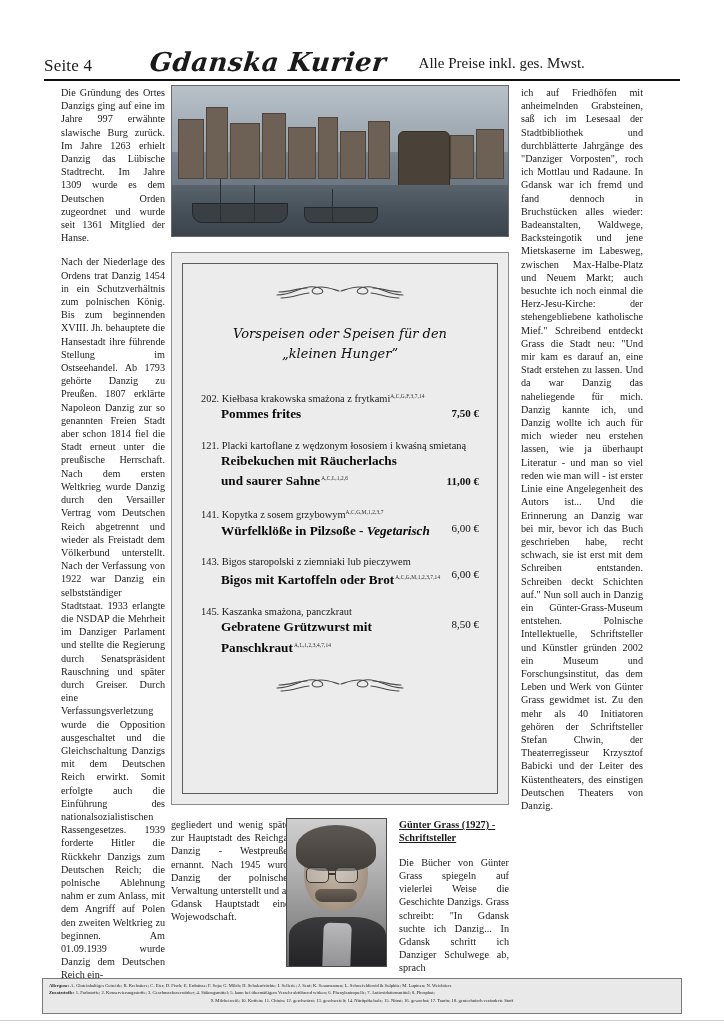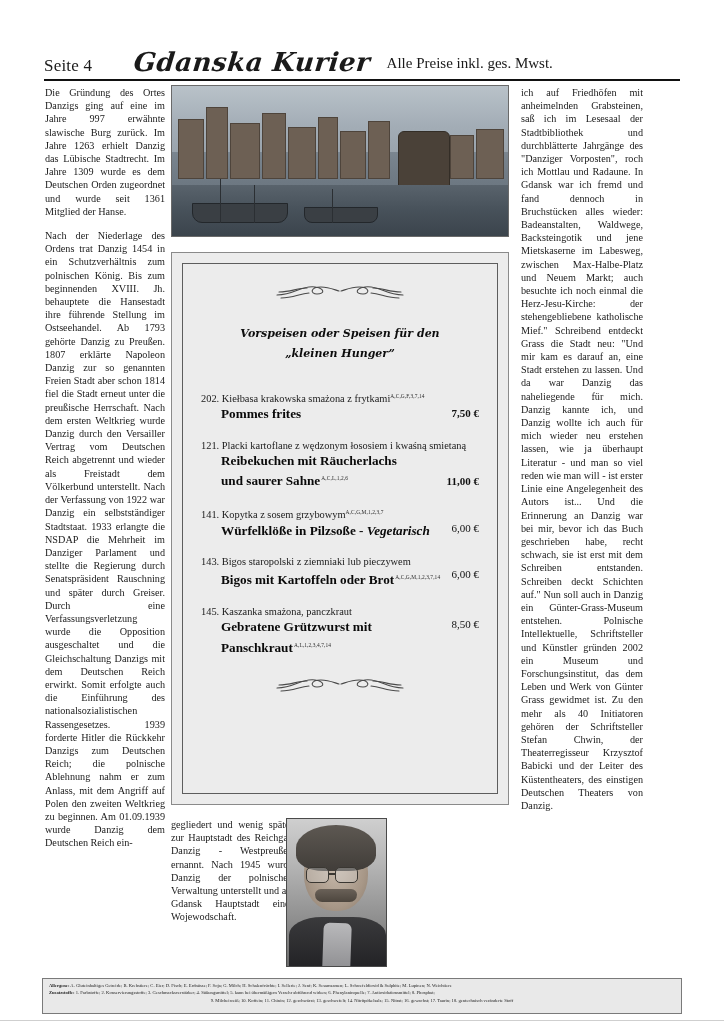--- a/index.html
+++ b/index.html
@@ -9,21 +9,21 @@
     background: #ffffff;
     font-family: "Liberation Serif", "DejaVu Serif", serif;
     color: #1a1a1a;
     overflow: hidden;
   }
   .page { position: relative; width: 724px; height: 1024px; padding: 0; }
 
   
   .masthead {
     position: absolute; left: 44px; top: 44px; width: 636px; height: 34px;
-    display: flex; align-items: flex-end; gap: 0;
+    display: flex; align-items: flex-end; gap: 16px;
   }
   .seite { font-size: 17px; letter-spacing: .2px; padding-bottom: 2px; }
   .journal {
     font-family: "DejaVu Serif", serif;
     font-style: italic; font-weight: 700;
     font-size: 26px; margin-left: 42px; padding-bottom: 1px;
     letter-spacing: .5px;
     transform: skewX(-6deg);
   }
   .mwst { font-size: 15px; margin-left: 16px; padding-bottom: 6px; }
@@ -35,21 +35,21 @@
   
   .col-left {
     position: absolute; left: 45px; top: 86px; width: 120px;
     font-size: 10.2px; line-height: 13.2px; text-align: justify;
     text-justify: inter-word; hyphens: manual;
   }
   .col-left h2 {
     font-size: 10.4px; line-height: 13.4px; margin: 0 0 11px 0;
     font-weight: 700; text-decoration: underline; text-align: left;
   }
-  .col-left p { margin: 0 0 11px 0; }
+  .col-left p { margin: 0 0 11px 16px; }
 
   .col-right {
     position: absolute; left: 521px; top: 86px; width: 122px;
     font-size: 10.2px; line-height: 13.2px; text-align: justify;
   }
   .col-right p { margin: 0 0 11px 0; }
 
   
   .photo-top {
     position: absolute; left: 171px; top: 85px; width: 338px; height: 152px;
@@ -89,21 +89,21 @@
   }
   .orn svg { display:inline-block; }
 
   .menu-head { text-align:center; margin-bottom: 26px; }
   .mh-pl {
     font-family:"DejaVu Serif", serif;
     font-style: italic; font-size: 14.5px; margin-bottom: 4px; color:#151515;
   }
   .mh-de1, .mh-de2 {
     font-family:"DejaVu Serif", serif;
-    font-style: italic; font-weight: 700; font-size: 11px; line-height: 20px; color:#0d0d0d;
+    font-style: italic; font-weight: 400; font-size: 13px; line-height: 20px; color:#0d0d0d;
   }
 
   .item { margin-bottom: 16px; position: relative; }
   .item-pl {
     font-size: 10.4px; line-height: 13px; color:#1a1a1a;
     padding-left: 0; position: relative;
   }
   .item-num { display:inline; }
   .item-de {
     font-weight: 700; font-size: 13.2px; line-height: 16.5px;
@@ -280,20 +280,24 @@
     <div class="g-body"></div>
     <div class="g-shirt"></div>
     <div class="g-face"></div>
     <div class="g-hair"></div>
     <div class="g-glass-l"></div>
     <div class="g-glass-r"></div>
     <div class="g-bridge"></div>
     <div class="g-mous"></div>
   </div>
 
+  <div class="grass-col">
+    <h3>Günter Grass (1927) - Schriftsteller</h3>
+    <p>Die Bücher von Günter Grass spiegeln auf vielerlei Weise die Geschichte Danzigs. Grass schreibt: "In Gdansk suchte ich Danzig... In Gdansk schritt ich Danziger Schulwege ab, sprach</p>
+  </div>
 
   <div class="col-right">
     <p>ich auf Friedhöfen mit anheimelnden Grabsteinen, saß ich im Lesesaal der Stadtbibliothek und durchblätterte Jahrgänge des "Danziger Vorposten", roch ich Mottlau und Radaune. In Gdansk war ich fremd und fand dennoch in Bruchstücken alles wieder: Badeanstalten, Waldwege, Backsteingotik und jene Mietskaserne im Labesweg, zwischen Max-Halbe-Platz und Neuem Markt; auch besuchte ich noch einmal die Herz-Jesu-Kirche: der stehengebliebene katholische Mief." Schreibend entdeckt Grass die Stadt neu: "Und mir kam es darauf an, eine Stadt erstehen zu lassen. Und da war Danzig das naheliegende für mich. Danzig kannte ich, und Danzig wollte ich auch für mich wieder neu erstehen lassen, wie ja überhaupt Literatur - und man so viel reden wie man will - ist erster Linie eine Angelegenheit des Autors ist... Und die Erinnerung an Danzig war bei mir, bevor ich das Buch geschrieben habe, recht schwach, sie ist erst mit dem Schreiben entstanden. Schreiben deckt Schichten auf." Nun soll auch in Danzig ein Günter-Grass-Museum entstehen. Polnische Intellektuelle, Schriftsteller und Künstler gründen 2002 ein Museum und Forschungsinstitut, das dem Leben und Werk von Günter Grass gewidmet ist. Zu den mehr als 40 Initiatoren gehören der Schriftsteller Stefan Chwin, der Theaterregisseur Krzysztof Babicki und der Leiter des Küstentheaters, des einstigen Deutschen Theaters von Danzig.</p>
   </div>
 
   <div class="legend">
     <div class="row">
       <span class="lbl">Allergene:</span>
       <span>A. Gluteinhaltiges Getreide; B.  Krebstiere; C. Eier; D. Fisch; E. Erdnüsse; F. Soja; G. Milch; H. Schalenfrüchte; I. Sellerie; J. Senf; K. Sesamsamen; L. Schwefeldioxid &amp; Sulphite; M. Lupinen; N. Weichtiere</span>
     </div>

